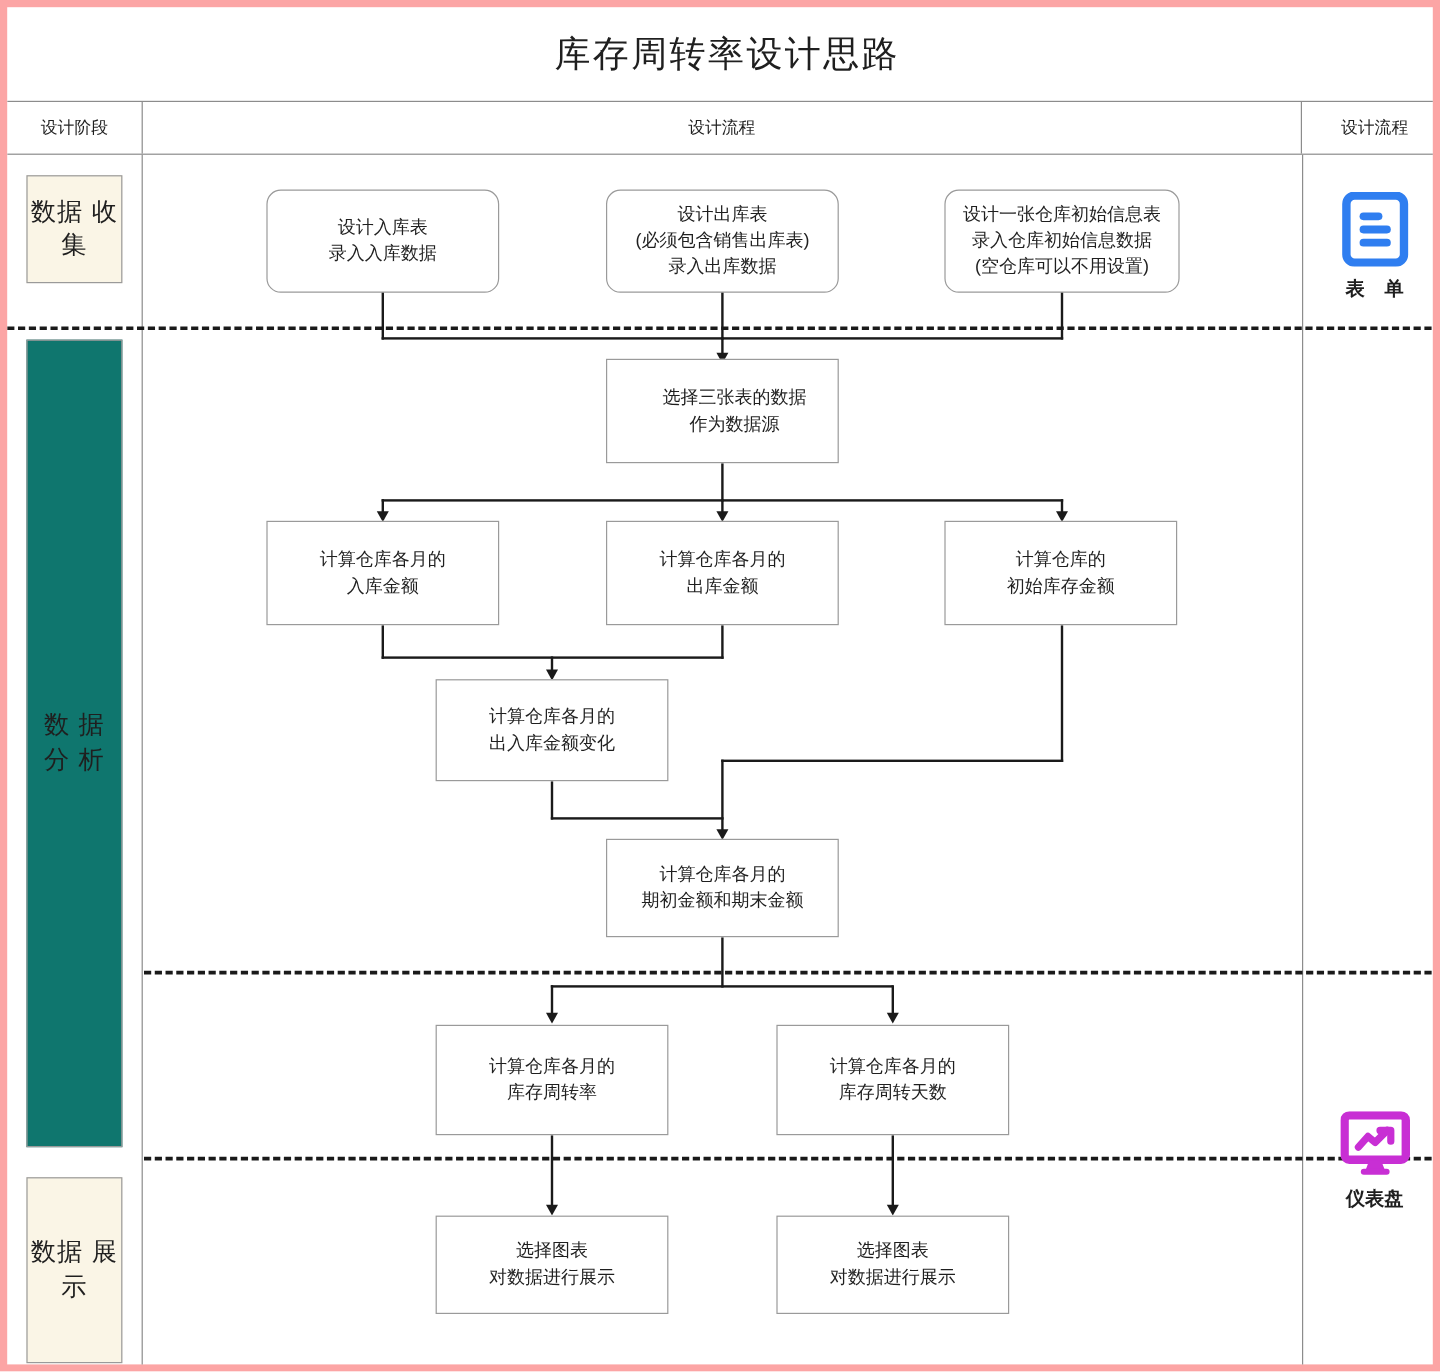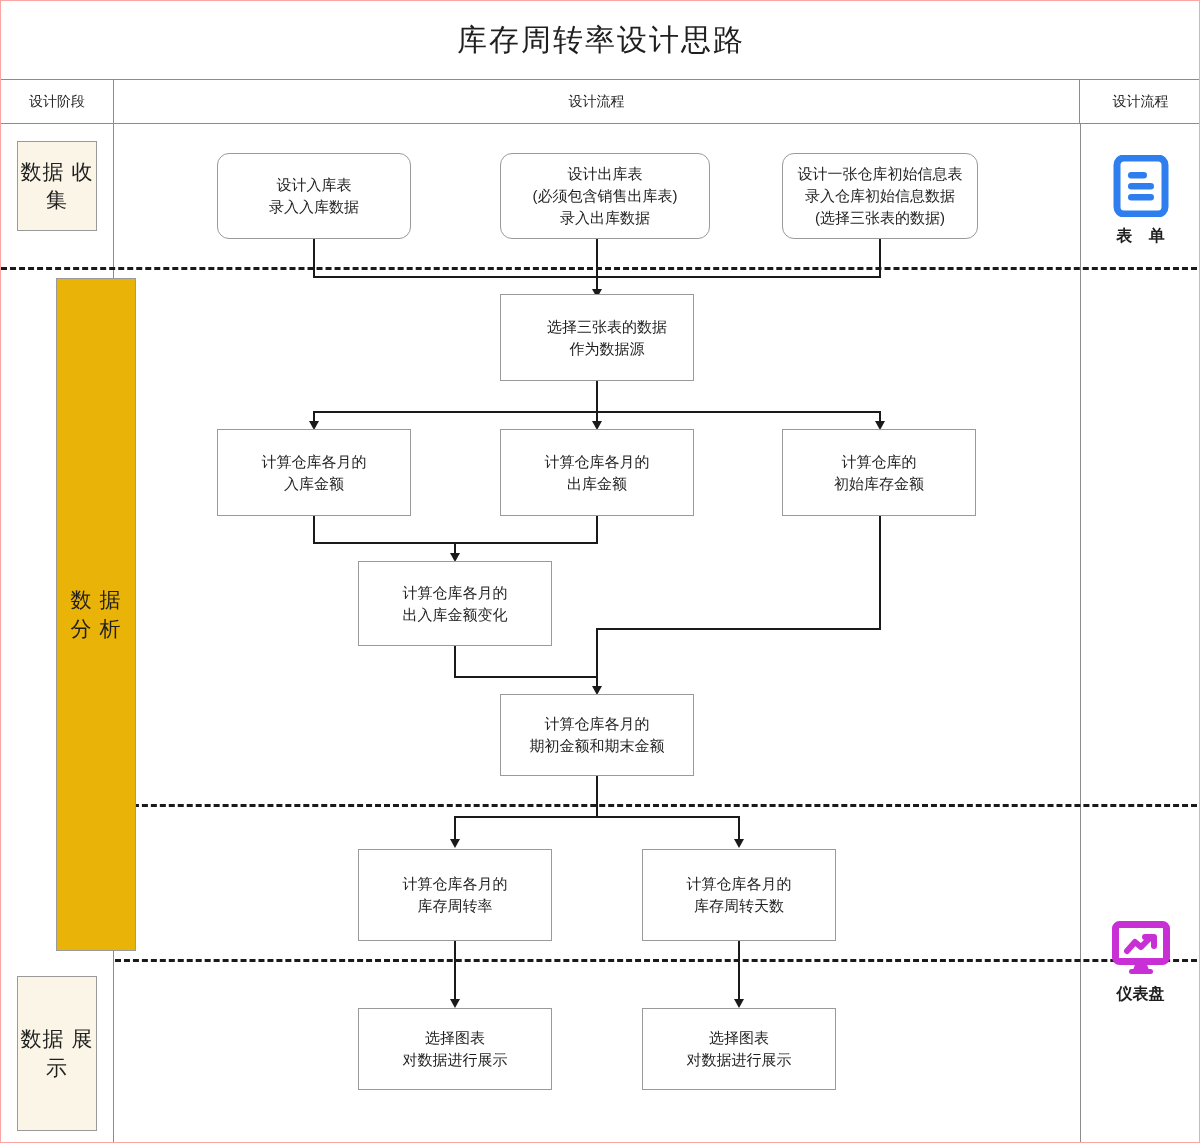--- a/index.html
+++ b/index.html
@@ -11,21 +11,21 @@
     font-family: "Liberation Sans", "DejaVu Sans", sans-serif;
     color: #262626;
   }
   #page {
     position: relative;
     width: 1200px;
     height: 1143px;
     overflow: hidden;
     background: #ffffff;
     box-sizing: border-box;
-    border: 1px solid #fca5a5;
+    border: 6px solid #fca5a5;
   }
 
   
   .title-bar {
     position: absolute;
     left: 0; top: 0;
     width: 1200px; height: 79px;
     display: flex; align-items: center; justify-content: center;
     border-bottom: 1px solid #8c8c8c;
     box-sizing: border-box;
@@ -84,21 +84,21 @@
     display: flex;
     align-items: center;
     justify-content: center;
     text-align: center;
     font-size: 21px;
     line-height: 1.35;
     color: #1f1f1f;
     letter-spacing: 1px;
   }
   .stage-beige { background: #faf5e6; }
-  .stage-cyan  { background: #eab308; margin-left: 39px; }
+  .stage-cyan  { background: #0f766e; }
 
   
   .node {
     position: absolute;
     box-sizing: border-box;
     border: 1px solid #9a9a9a;
     background: #ffffff;
     display: flex;
     align-items: center;
     justify-content: center;
@@ -213,26 +213,26 @@
   <div class="arrow-down" style="left:449px; top:838px;"></div>
   <div class="arrow-down" style="left:733px; top:838px;"></div>
 
   <div class="conn conn-v" style="left:453px; top:940px; height:62px;"></div>
   <div class="conn conn-v" style="left:737px; top:940px; height:62px;"></div>
   <div class="arrow-down" style="left:449px; top:998px;"></div>
   <div class="arrow-down" style="left:733px; top:998px;"></div>
 
   <div class="node rounded" style="left:216px; top:152px; width:194px; height:86px;">设计入库表
 录入入库数据</div>
-  <div class="node rounded" style="left:499px; top:152px; width:210px; height:86px;">设计出库表
+  <div class="node rounded" style="left:499px; top:152px; width:194px; height:86px;">设计出库表
 (必须包含销售出库表)
 录入出库数据</div>
   <div class="node rounded" style="left:781px; top:152px; width:196px; height:86px;">设计一张仓库初始信息表
 录入仓库初始信息数据
-(选择三张表的数据)</div>
+(空仓库可以不用设置)</div>
 
   <div class="node" style="left:499px; top:293px; width:194px; height:87px;padding-left:20px;">选择三张表的数据
 作为数据源</div>
 
   <div class="node" style="left:216px; top:428px; width:194px; height:87px;">计算仓库各月的
 入库金额</div>
   <div class="node" style="left:499px; top:428px; width:194px; height:87px;">计算仓库各月的
 出库金额</div>
   <div class="node" style="left:781px; top:428px; width:194px; height:87px;">计算仓库的
 初始库存金额</div>

